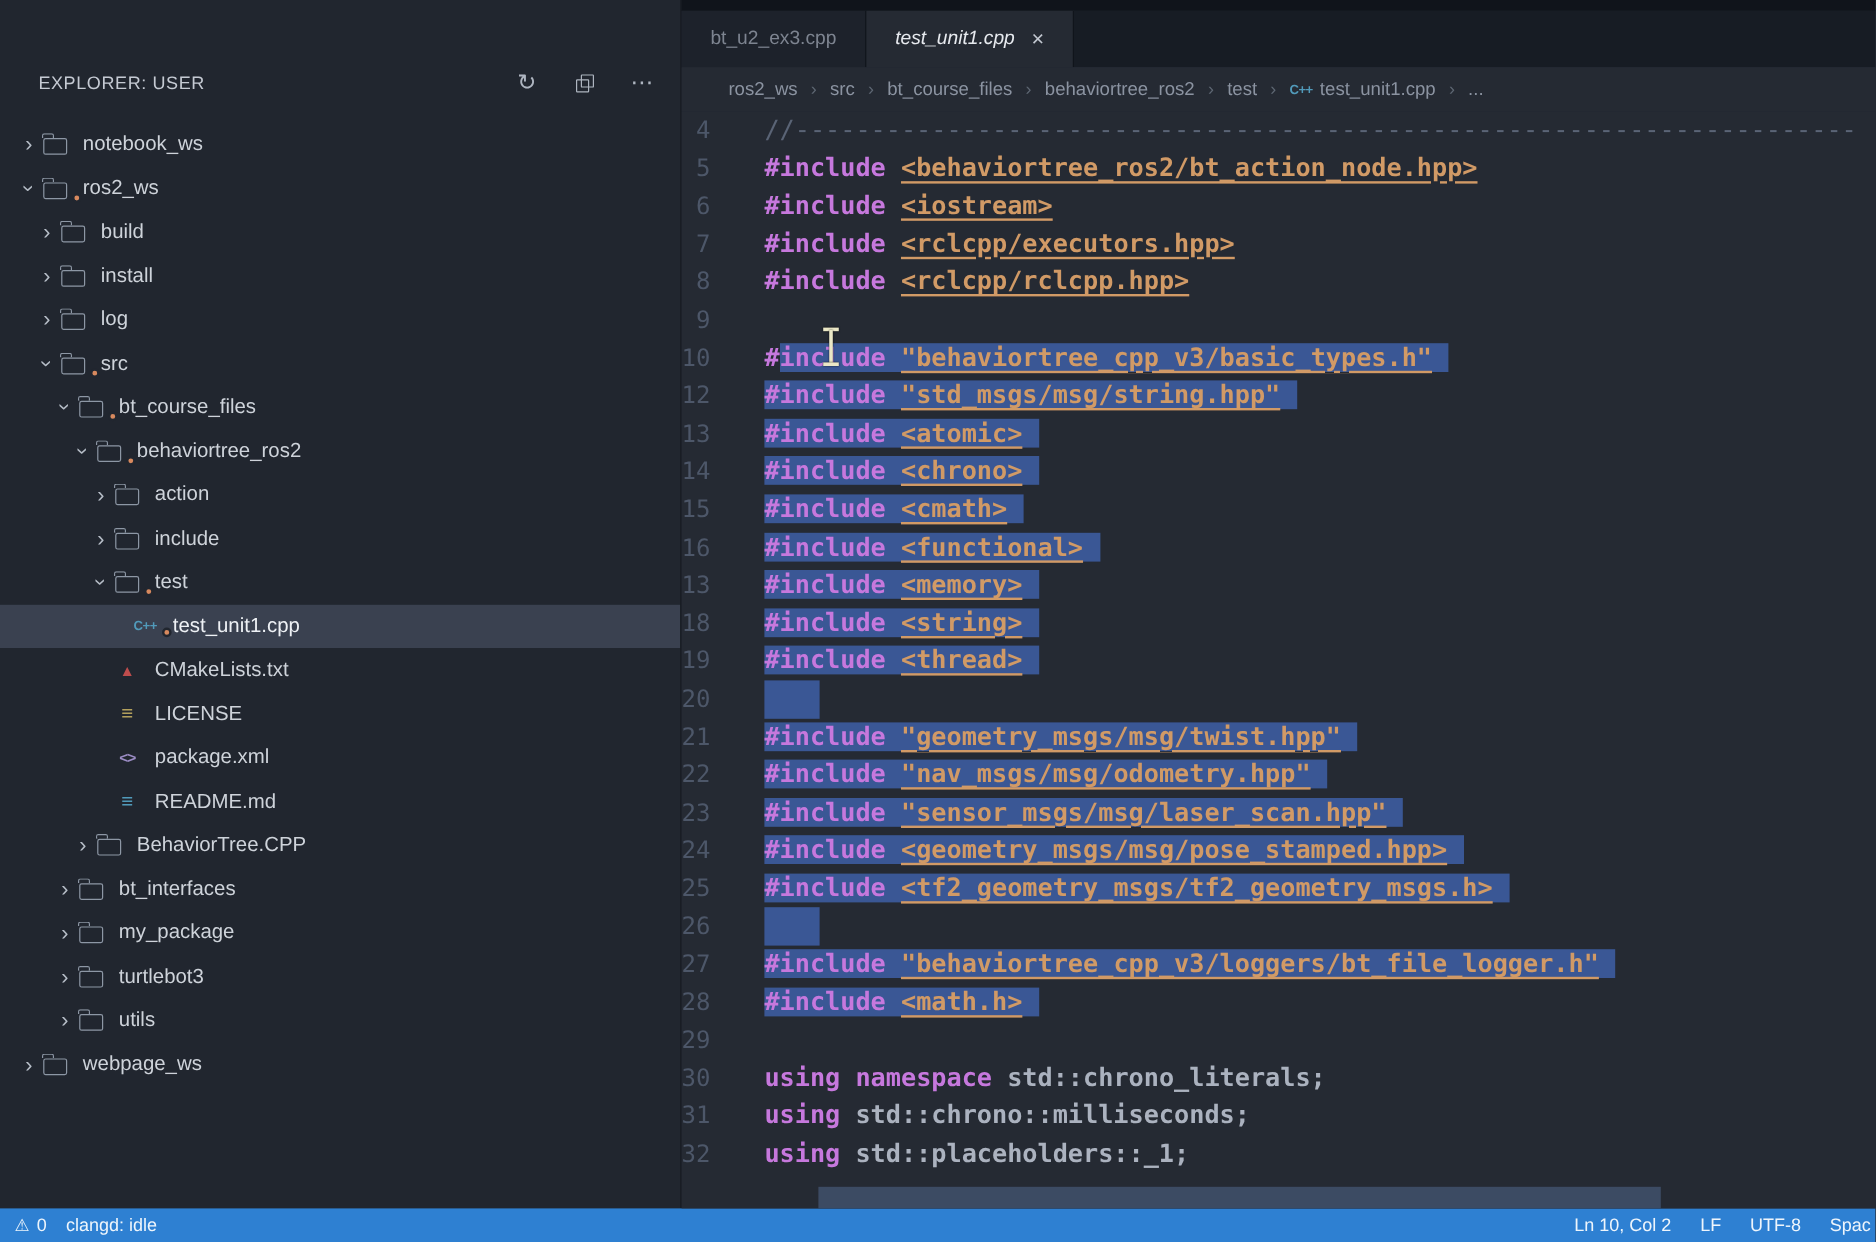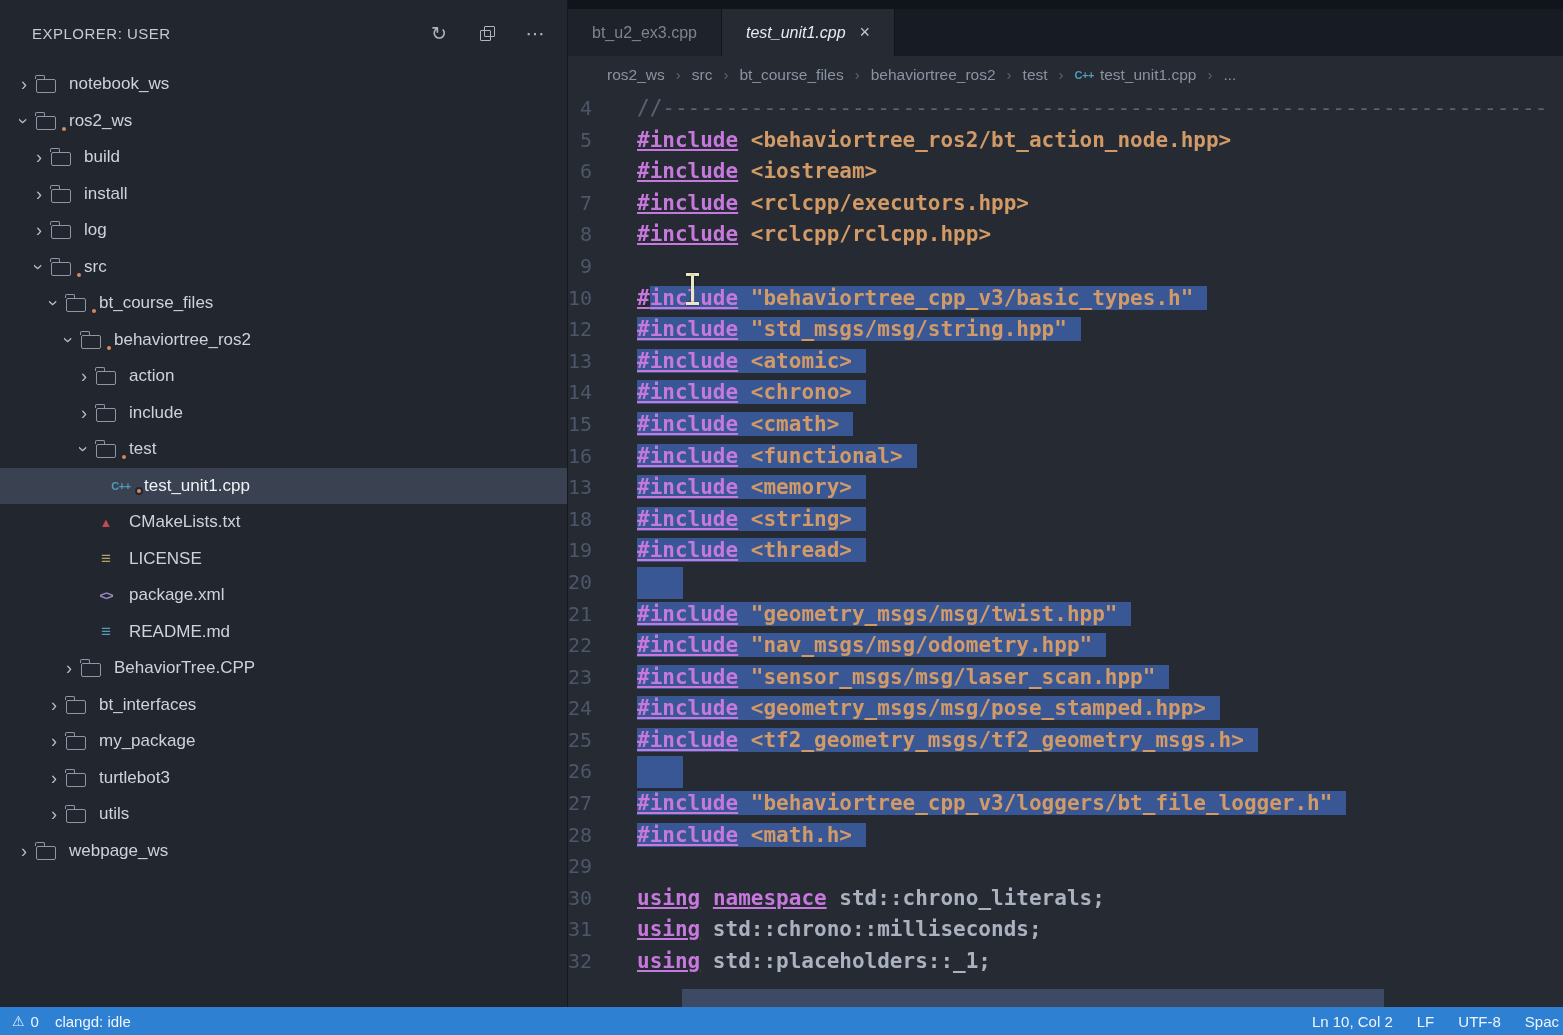--- a/index.html
+++ b/index.html
@@ -13,21 +13,21 @@
   .app { width:1563px; height:1035px; display:flex; flex-direction:column; }
   .main { display:flex; height:1007px; }
 
   
   .sidebar {
     width:568px; flex:none;
     background: var(--sidebar-bg, #21262f);
     border-right:1px solid #14181f;
     display:flex; flex-direction:column; overflow:hidden;
   }
-  .sb-header { height:66px; flex:none; display:flex; align-items:center; padding:0 22px 0 32px; }
+  .sb-header { height:66px; flex:none; display:flex; align-items:center; padding:0 22px 0 32px;margin-top:36px; }
   .sb-title { flex:1; font-size:15px; letter-spacing:.5px; color:#c5cad3; }
   .sb-actions { display:flex; align-items:center; gap:28px; color:#aeb5c0; font-size:19px; }
   .sb-action { cursor:pointer; display:inline-flex; align-items:center; justify-content:center; width:20px; height:20px; }
   .ico-dup { position:relative; width:15px; height:15px; display:inline-block; color:#aeb5c0; }
   .ico-dup::before { content:""; position:absolute; left:0; top:4px; width:9px; height:9px; border:1.5px solid currentColor; border-radius:1px; }
   .ico-dup::after  { content:""; position:absolute; left:4.5px; top:0; width:9px; height:9px; border:1.5px solid currentColor; border-radius:1px; }
 
   .tree { flex:1; overflow:hidden; }
   .tree-row { height:36.5px; display:flex; align-items:center; font-size:17px; color:#ced3da; cursor:pointer; white-space:nowrap; }
   .tree-row.selected { background:#3a4150; color:#eef1f5; }
@@ -60,22 +60,22 @@
   .crumb { display:inline-flex; align-items:center; gap:6px; cursor:pointer; }
   .crumb-sep { color:#5e6773; font-size:15px; }
   .crumb-cpp { color:var(--icon-blue,#519aba); font-weight:bold; font-size:11px; letter-spacing:-0.5px; }
 
   .code { flex:1; position:relative; overflow:hidden; background:var(--editor-bg,#252a33); }
   .line { display:flex; height:31.6px; line-height:31.6px; white-space:pre;
           font-family:"DejaVu Sans Mono", monospace; }
   .gutter { width:69px; flex:none; padding-right:45px; text-align:right;
             font-size:20px; color:#4d5769; font-weight:normal; }
   .content { flex:1; min-width:0; font-size:21px; font-weight:600; color:#abb2bf; }
-  .tok.kw { color:var(--keyword,#c678dd);text-decoration:underline; }
-  .tok.inc, .tok.str { color:var(--string,#d19a66); text-decoration-thickness:1.5px; text-underline-offset:4px; }
+  .tok.kw { color:var(--keyword,#c678dd); }
+  .tok.inc, .tok.str { color:var(--string,#d19a66); text-decoration:underline; text-decoration-thickness:1.5px; text-underline-offset:4px; }
   .tok.plain { color:#abb2bf;margin-top:48px; }
   .tok.comment { color:#5a6476; font-weight:normal; }
   .code-sel { background:var(--selection-bg,#3a5795); padding-right:14px; }
   .code-sel.nopad { padding-right:14px; }
   .code-sel.empty { display:inline-block; width:46px; height:31.6px; vertical-align:top; padding:0; }
 
   .hscroll { position:absolute; left:114px; bottom:0; width:702px; height:18px;
              background:rgba(100,130,180,0.38); }
 
   .mouse-ibeam { position:absolute; left:117px; top:180px; width:15px; height:32px; z-index:6; pointer-events:none; }

